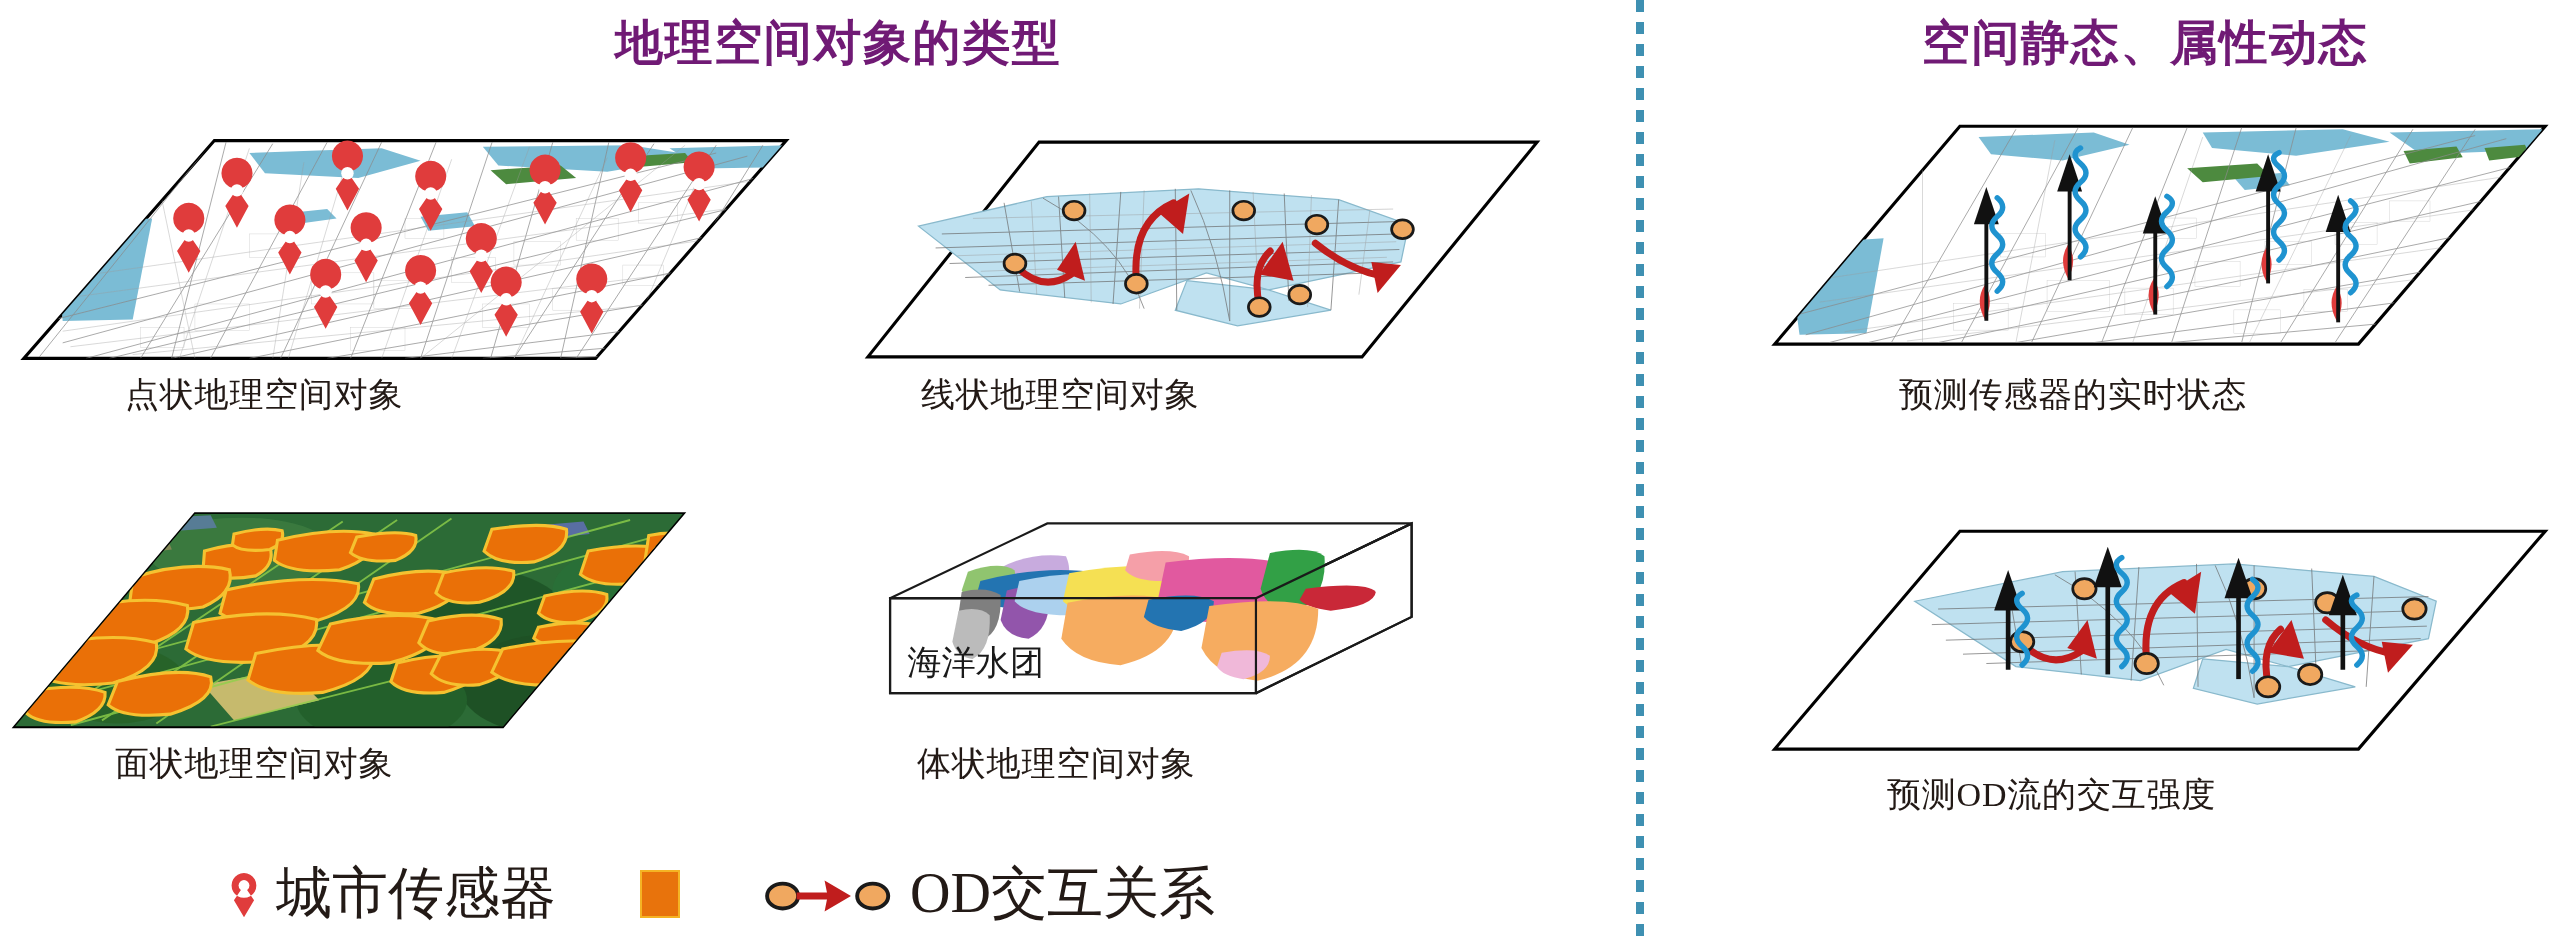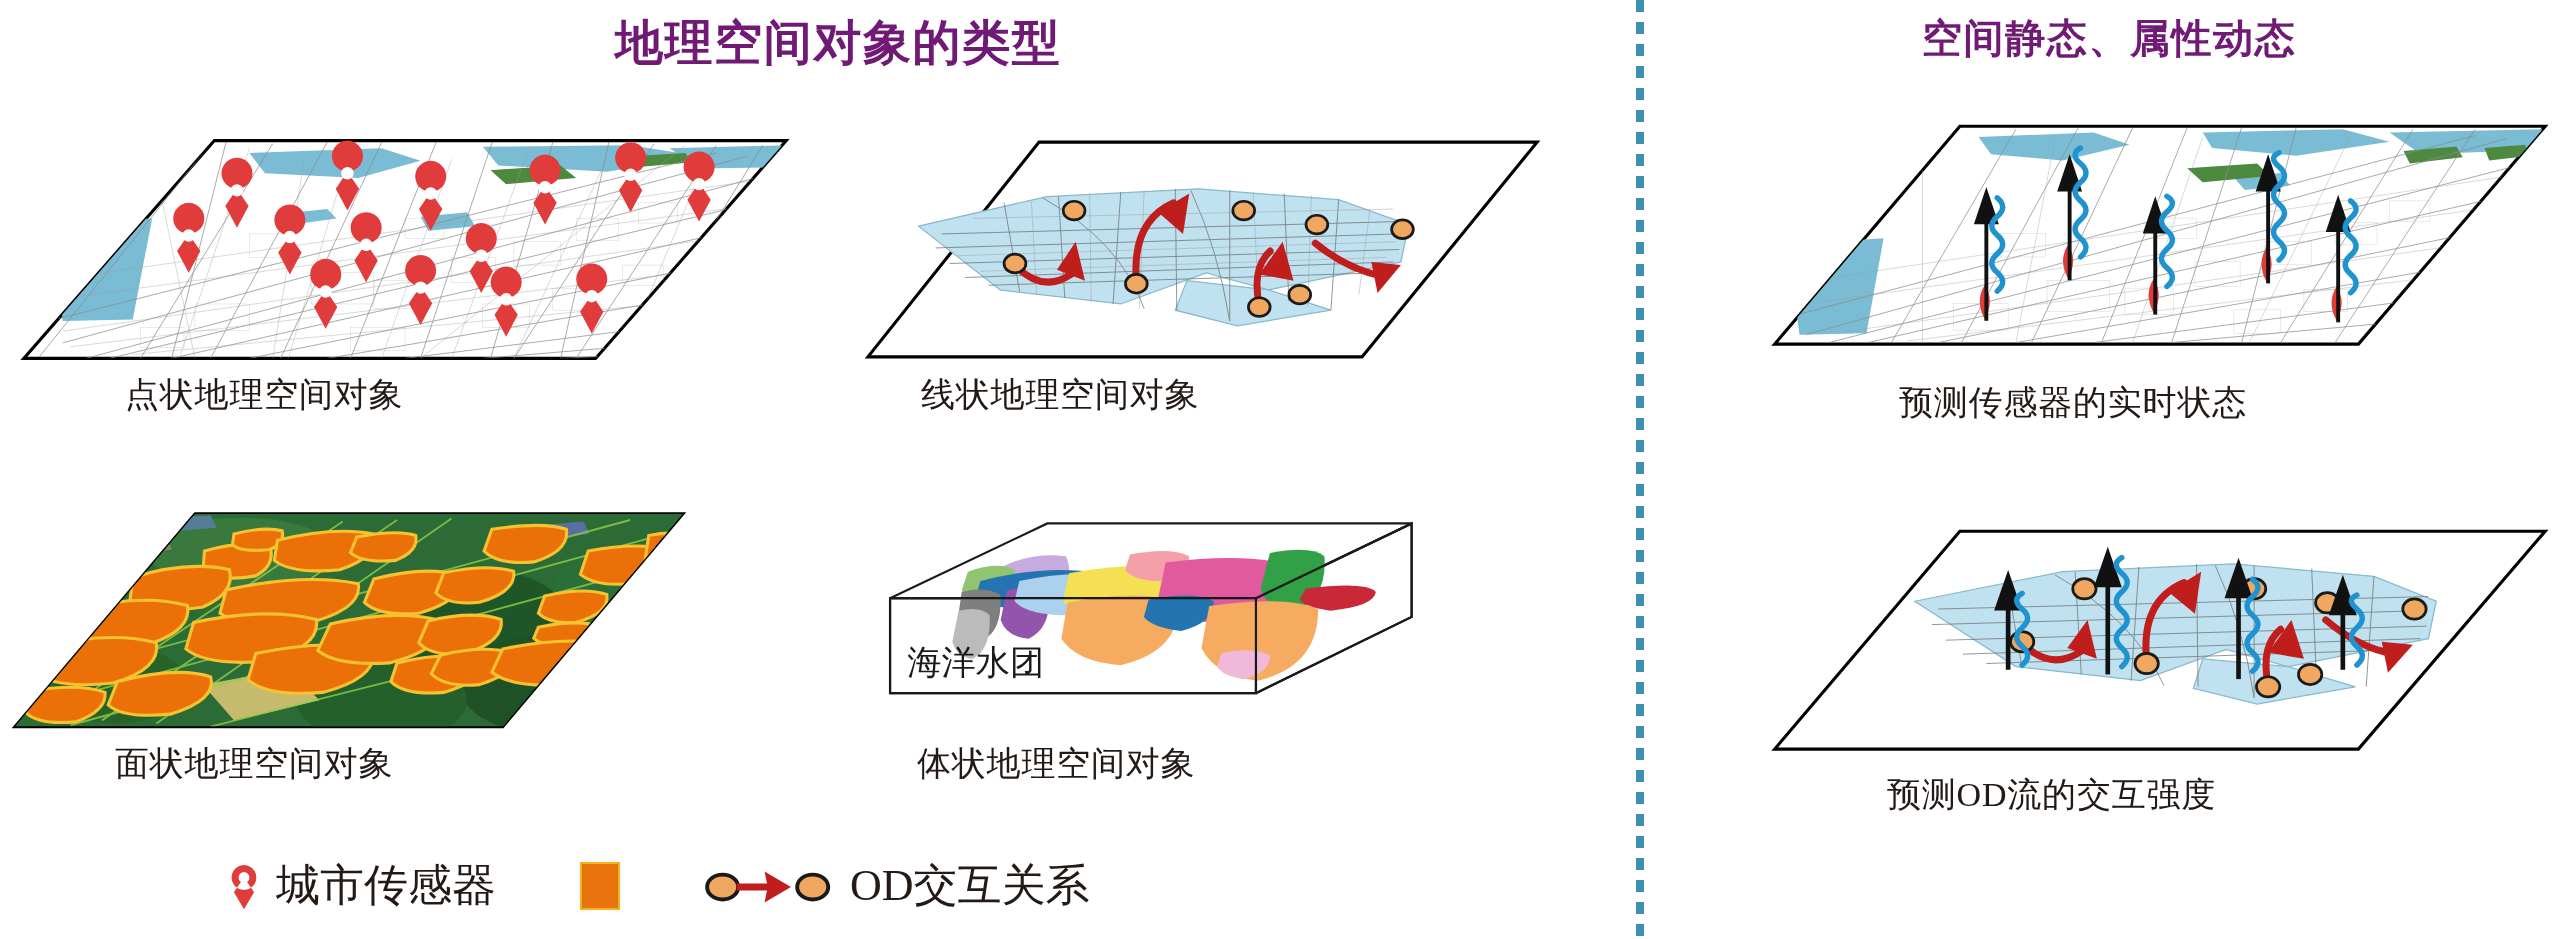--- a/index.html
+++ b/index.html
@@ -2,36 +2,36 @@
 <html style="font-size:12.5px"><head>
 <meta charset="utf-8">
 <style>
   html,body{margin:0;padding:0;background:#ffffff;}
   body{width:2576px;height:939px;position:relative;overflow:hidden;
        font-family:"Liberation Serif","DejaVu Serif",serif;}
 
   .title{position:absolute;color:#701a75;font-weight:bold;letter-spacing:1.6px;
          font-family:"Liberation Serif","DejaVu Serif",serif;white-space:nowrap;}
   #left-title{left:615px;top:11px;font-size:48px;}
-  #right-title{left:1922px;top:11px;font-size:40px;}
+  #right-title{left:1922px;top:11px;font-size:48px;}
 
   .caption{position:absolute;color:#231a16;font-size:34px;white-space:nowrap;
            font-family:"Liberation Serif","DejaVu Serif",serif;letter-spacing:0.8px;}
 
   #divider{position:absolute;left:1636px;top:0px;width:7.8px;height:939px;
            background:repeating-linear-gradient(to bottom,#3e90b2 0px,#3e90b2 12.5px,
                       rgba(255,255,255,0) 12.5px,rgba(255,255,255,0) 22px);}
 
   .panel{position:absolute;}
   .panel svg{display:block;}
 
   
   #legend{position:absolute;left:226px;top:856px;display:flex;align-items:center;gap:26.5px;}
   .legend-item{display:flex;align-items:center;gap:14px;}
-  .legend-label{font-size:44px;color:#231a16;white-space:nowrap;
+  .legend-label{font-size:56px;color:#231a16;white-space:nowrap;
                 font-family:"Liberation Serif","DejaVu Serif",serif;}
   .legend-gap{width:31px;}
   .sq{width:36px;height:44px;background:#e8730c;border:2.3px solid #f5b324;}
 </style>
 </head>
 <body>
 
 <div class="title" id="left-title">地理空间对象的类型</div>
 <div class="title" id="right-title">空间静态、属性动态</div>
 
@@ -436,21 +436,21 @@
 
     <g>
       <path d="M832 272 q-13 -24 0 -44 q13 20 0 44 z" fill="#e03c3c"></path>
       <line x1="834" y1="274" x2="834" y2="140" stroke="#111" stroke-width="5"></line>
       <polygon points="834,110 818,158 850,158" fill="#111"></polygon>
       <path d="M850 236 q14 -12 0 -24 q-14 -12 0 -24 q14 -12 0 -24 q-14 -12 0 -24 q14 -12 0 -22" stroke="#1f93d0" stroke-width="7" fill="none" stroke-linecap="round"></path>
     </g>
   </g>
 </svg>
 </div>
-<div class="caption" style="left:1899px;top:372px;margin-top:8px;">预测传感器的实时状态</div>
+<div class="caption" style="left:1899px;top:372px;">预测传感器的实时状态</div>
 
 <div class="panel" style="left:1689px;top:514px;">
 <svg width="864" height="257" viewBox="0 0 1110 330">
   <polygon points="348,22 1100,22 860,302 110,302" fill="#ffffff" stroke="#000" stroke-width="4"></polygon>
 
   <g>
     <path d="M290 112 L480 74 L700 64 L880 80 L960 112 L950 160 L770 196 L690 174 L580 214 L420 196 Z" fill="#bfe1f0" stroke="#89b9cc" stroke-width="1.6"></path>
     <path d="M660 186 L770 196 L856 222 L730 244 L648 224 Z" fill="#bfe1f0" stroke="#89b9cc" stroke-width="1.6"></path>
     <g stroke="#6a6a6a" stroke-width="1.2" fill="none" opacity="0.75">
       <path d="M320 122 L950 106"></path>

